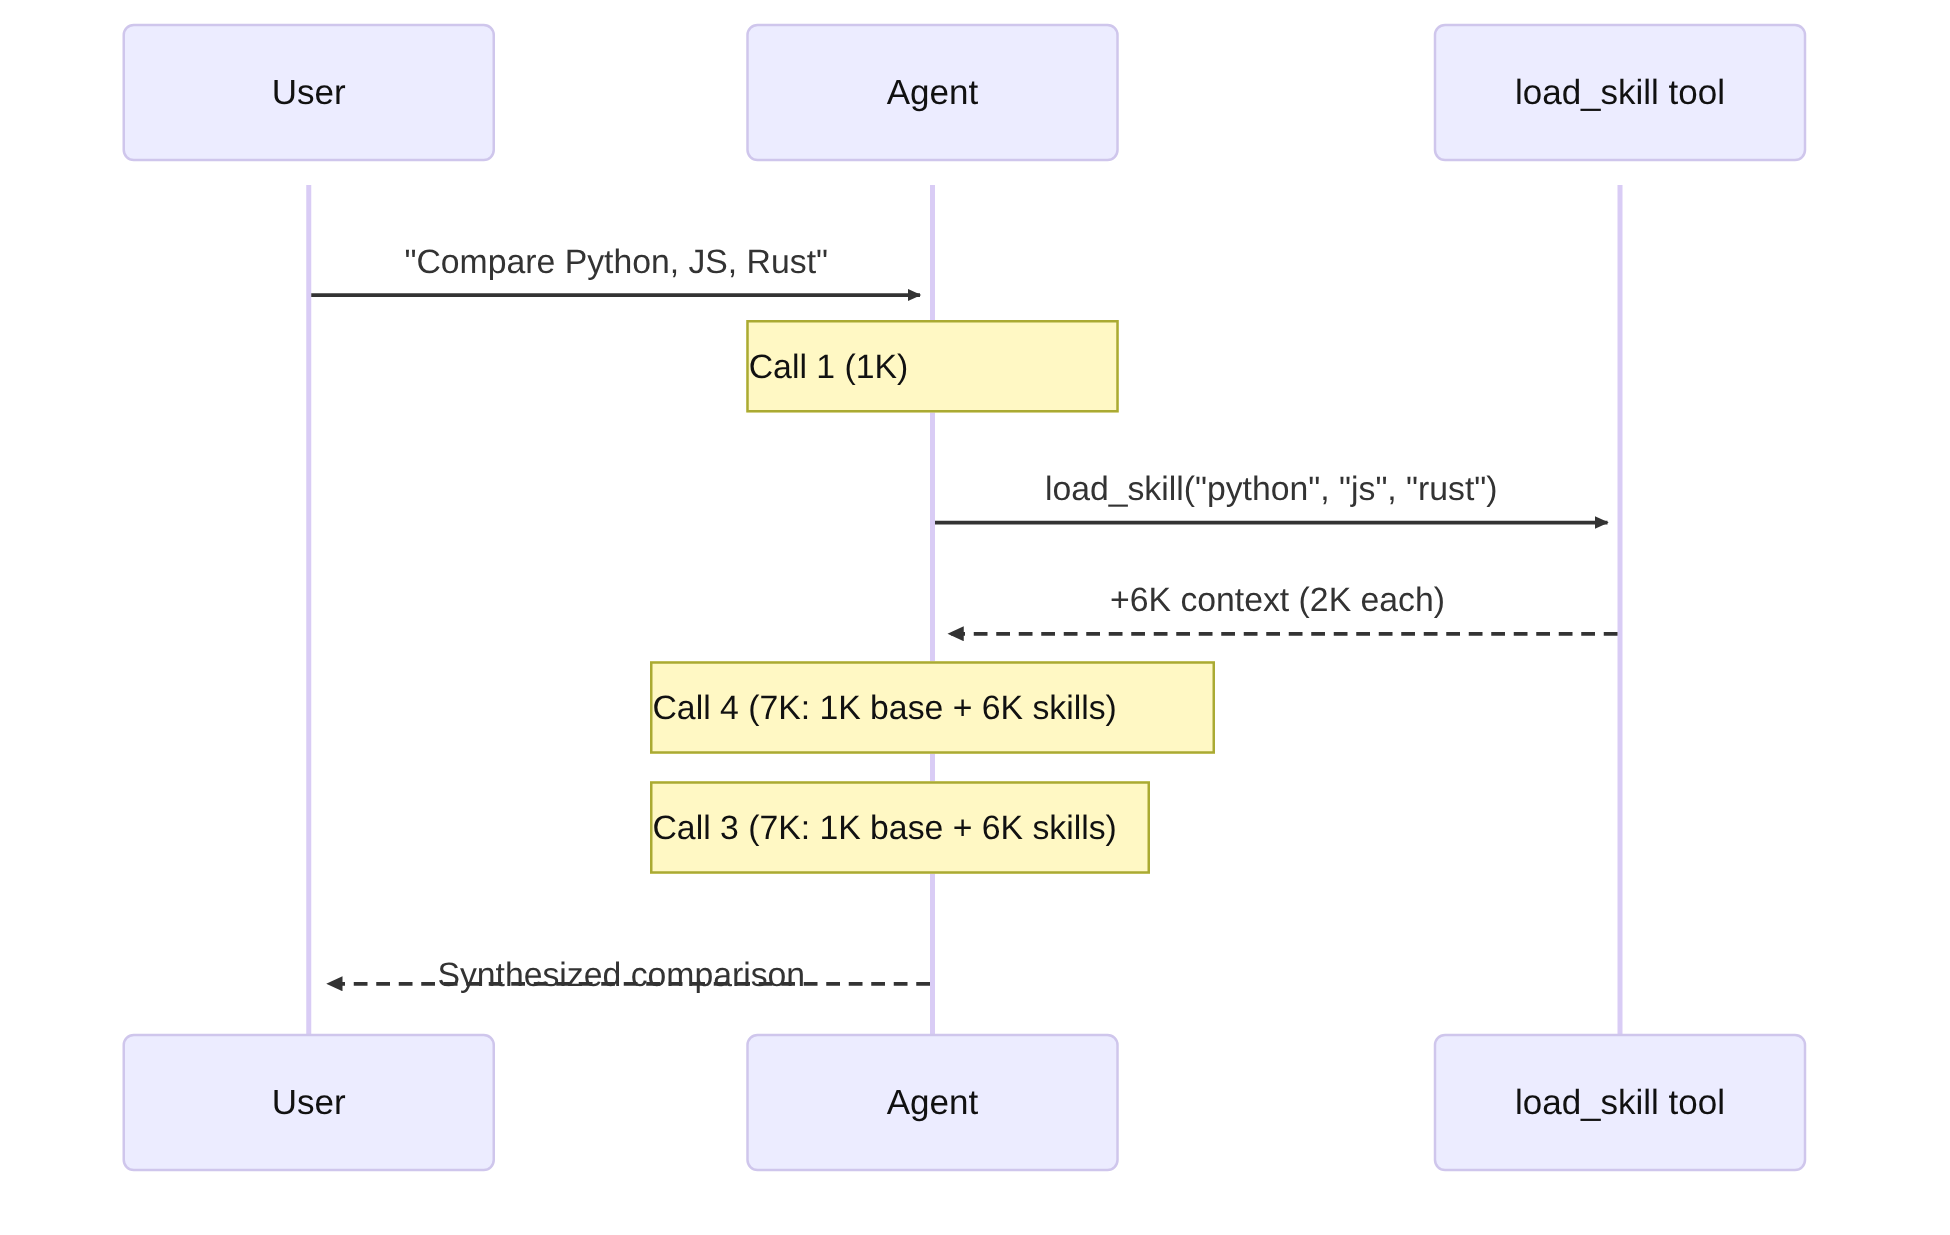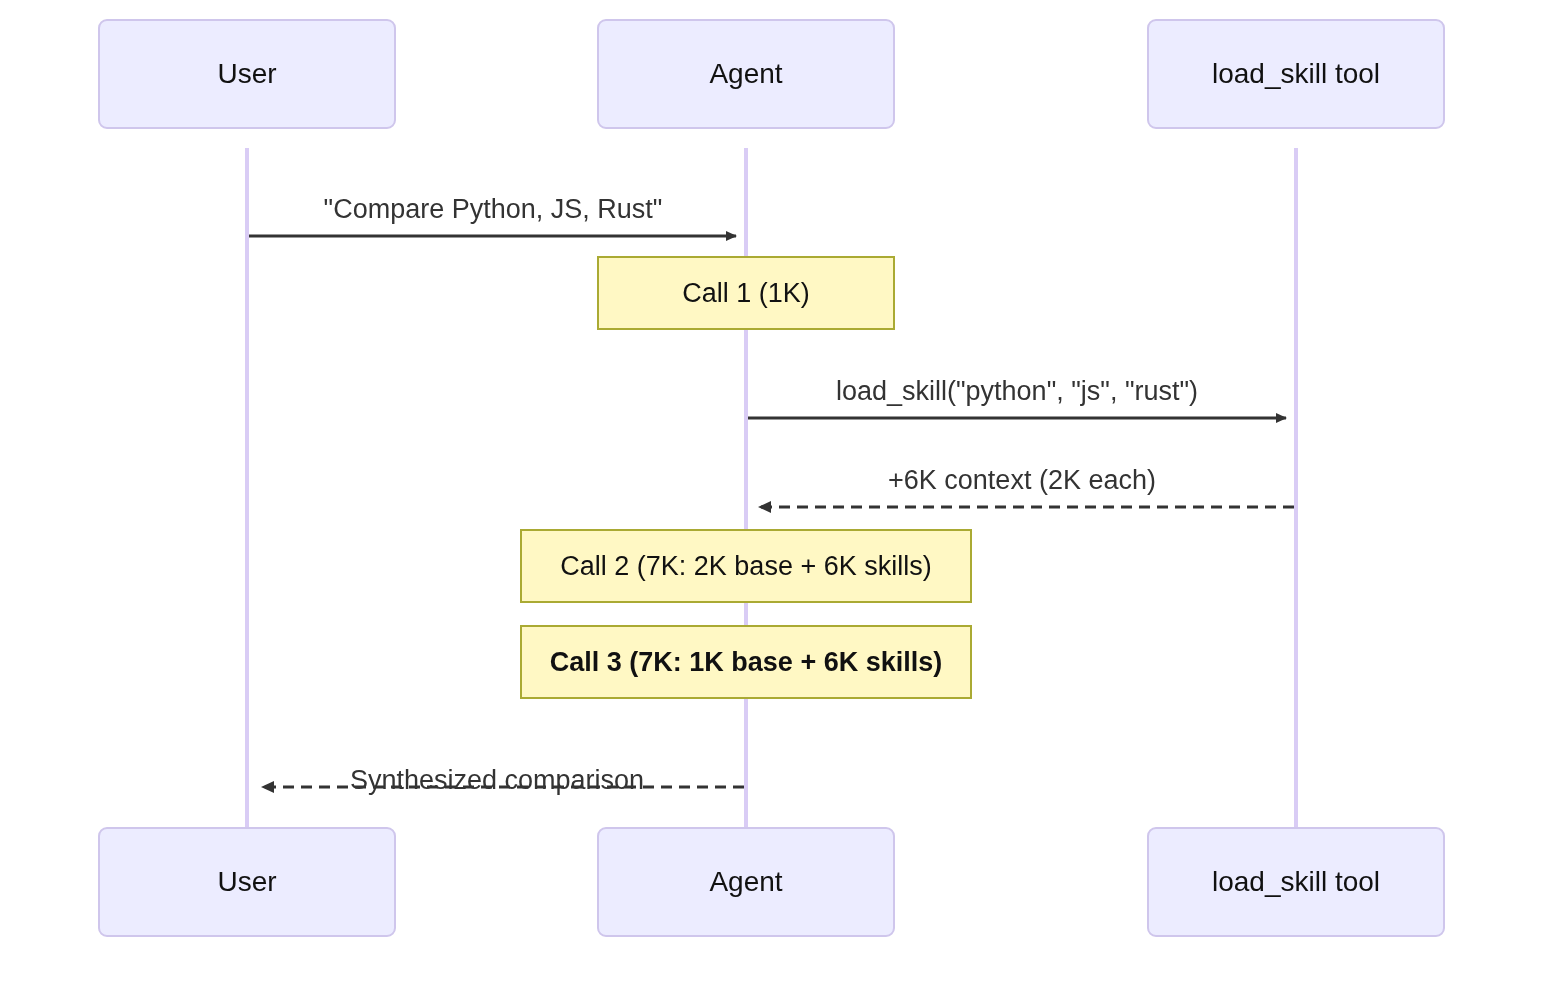--- a/index.html
+++ b/index.html
@@ -46,21 +46,20 @@
     white-space: nowrap;
   }
   
   .note-box {
     position: absolute;
     box-sizing: border-box;
     background: #FFF8C4;
     border: 2px solid #AAAA33;
     display: flex;
     align-items: center;
-    justify-content: center;
     z-index: 4;
   }
   .note-label {
     font-family: "Liberation Sans", sans-serif;
     font-size: 27px;
     color: #111111;
     line-height: 1;
     white-space: nowrap;
   }
   
@@ -137,20 +136,20 @@
 
   <div class="msg-label" style="left:1022px; top:494px;">+6K context (2K each)</div>
 
   <div class="msg-label" style="left:497px; top:774px;margin-top:20px;">Synthesized comparison</div>
 
   <div class="note-box" style="left:597px; top:256px; width:298px; height:74px;">
     <span class="note-label">Call 1 (1K)</span>
   </div>
 
   <div class="note-box" style="left:520px; top:529px; width:452px; height:74px;">
-    <span class="note-label">Call 2 (7K: 2K base + 6K skills)</span>
+    <span class="note-label">Call 4 (7K: 1K base + 6K skills)</span>
   </div>
 
-  <div class="note-box" style="left:520px; top:625px; width:452px; height:74px;font-weight:bold;">
+  <div class="note-box" style="left:520px; top:625px; width:400px; height:74px;">
     <span class="note-label">Call 3 (7K: 1K base + 6K skills)</span>
   </div>
 
 </div>
 
 </body></html>

